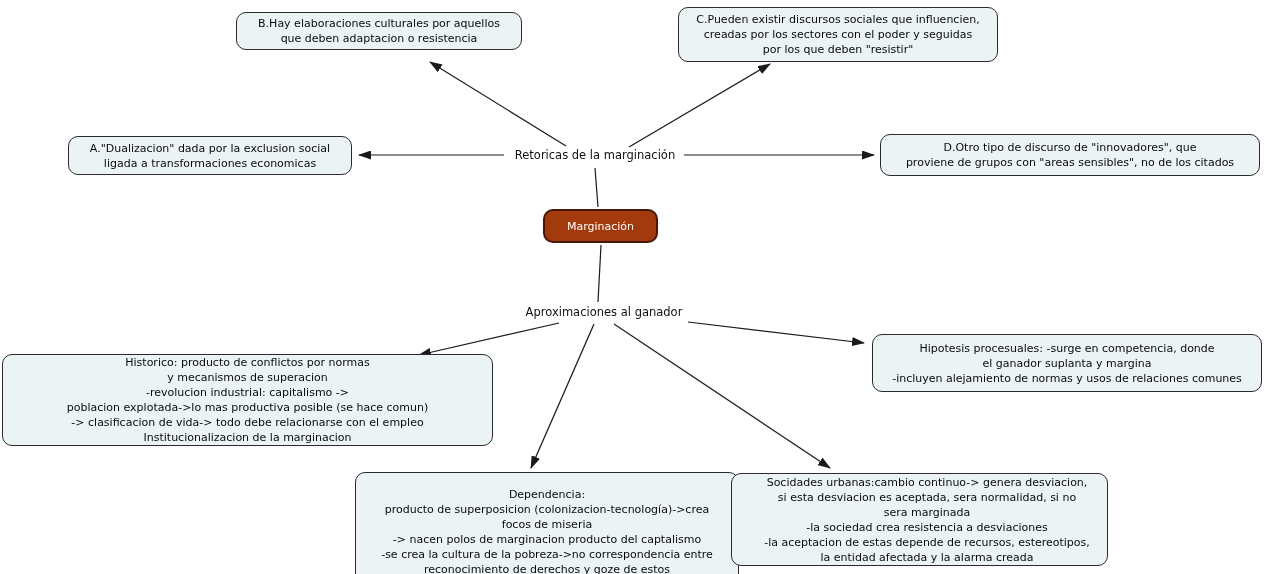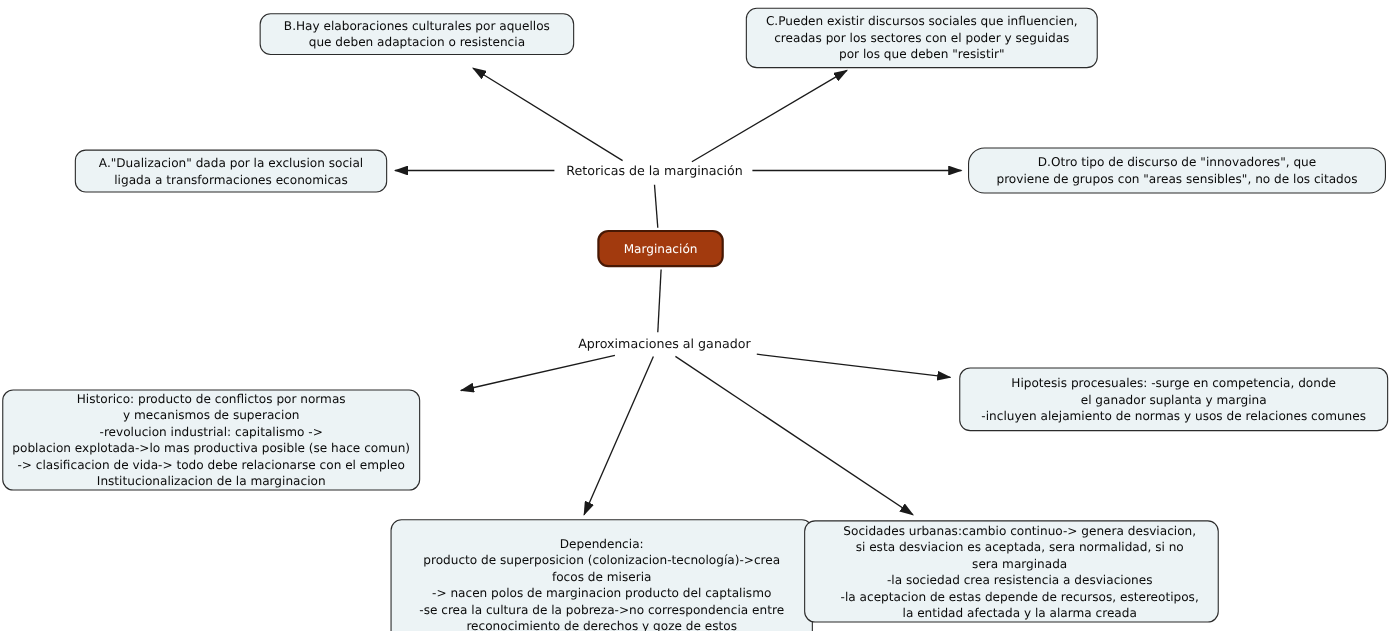--- a/index.html
+++ b/index.html
@@ -35,22 +35,22 @@
     text-align: center;
     font-size: 11px;
     line-height: 15px;
     color: #0a0a0a;
     padding: 1px 3px;
   }
   .concept .txt { white-space: pre-line; }
   .box-b          { left: 236px; top: 12px;  width: 286px; height: 38px; }
   .box-c          { left: 678px; top: 7px;   width: 320px; height: 55px; }
   .box-a          { left: 68px;  top: 136px; width: 284px; height: 39px; }
-  .box-d          { left: 880px; top: 134px; width: 380px; height: 42px; border-radius: 15px; }
-  .box-historico  { left: 2px;   top: 354px; width: 380px; height: 92px; }
+  .box-d          { left: 880px; top: 134px; width: 380px; height: 42px; }
+  .box-historico  { left: 2px;   top: 354px; width: 491px; height: 92px; }
   .box-hipotesis  { left: 872px; top: 334px; width: 390px; height: 58px; }
   .box-dependencia{ left: 315px; top: 472px; width: 384px; height: 120px; margin-left: 40px; }
   .box-socidades  { left: 731px; top: 473px; width: 377px; height: 93px; padding-left: 18px; }
   .center-node {
     position: absolute;
     left: 543px; top: 209px;
     width: 115px; height: 34px;
     box-sizing: border-box;
     background: #a23a0e;
     border: 2px solid #471804;

